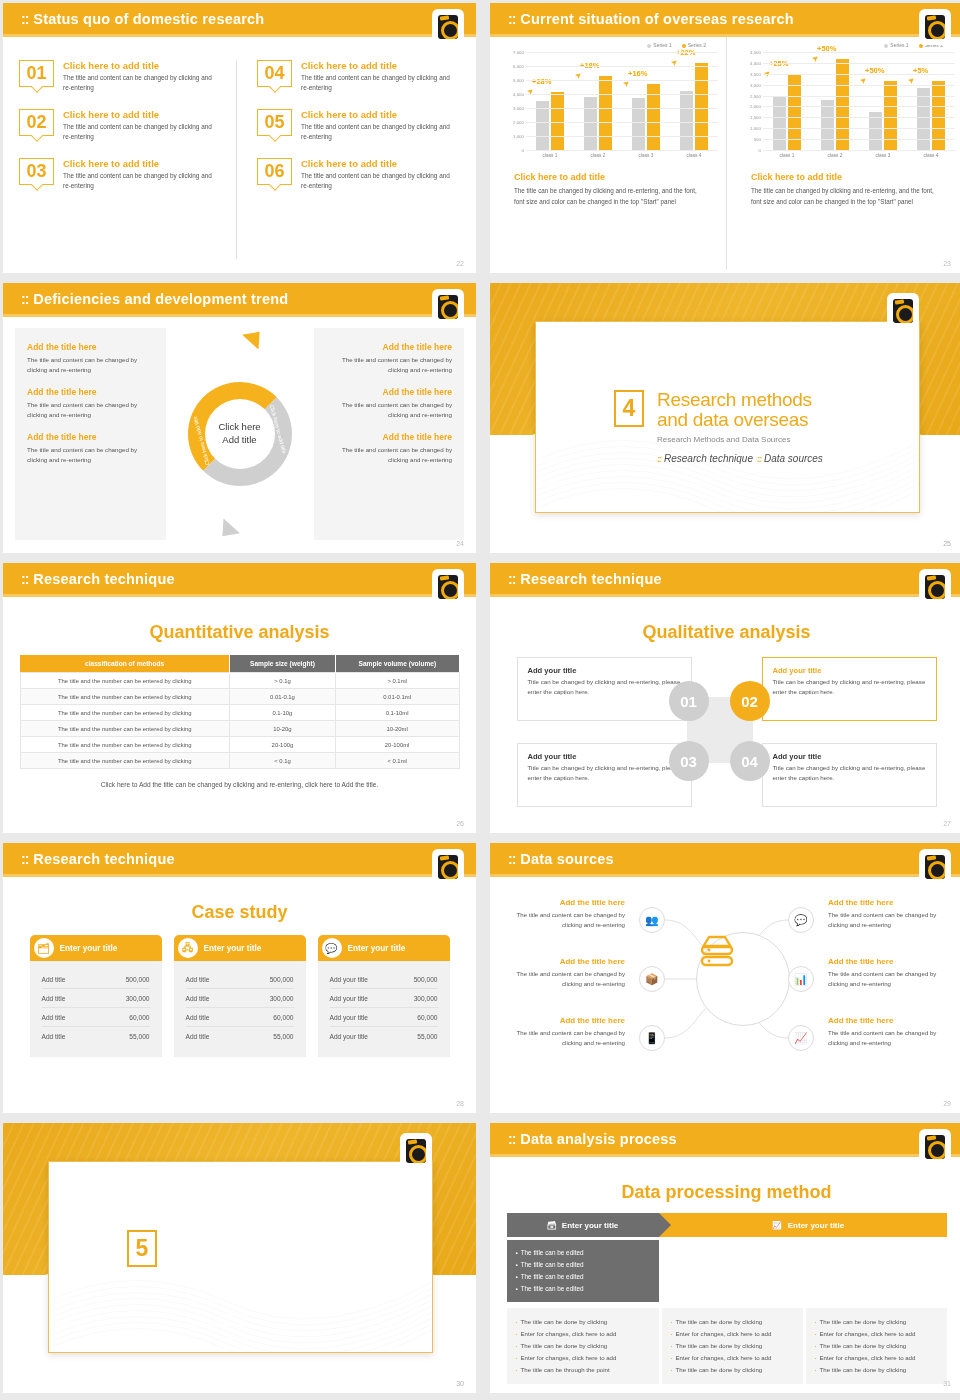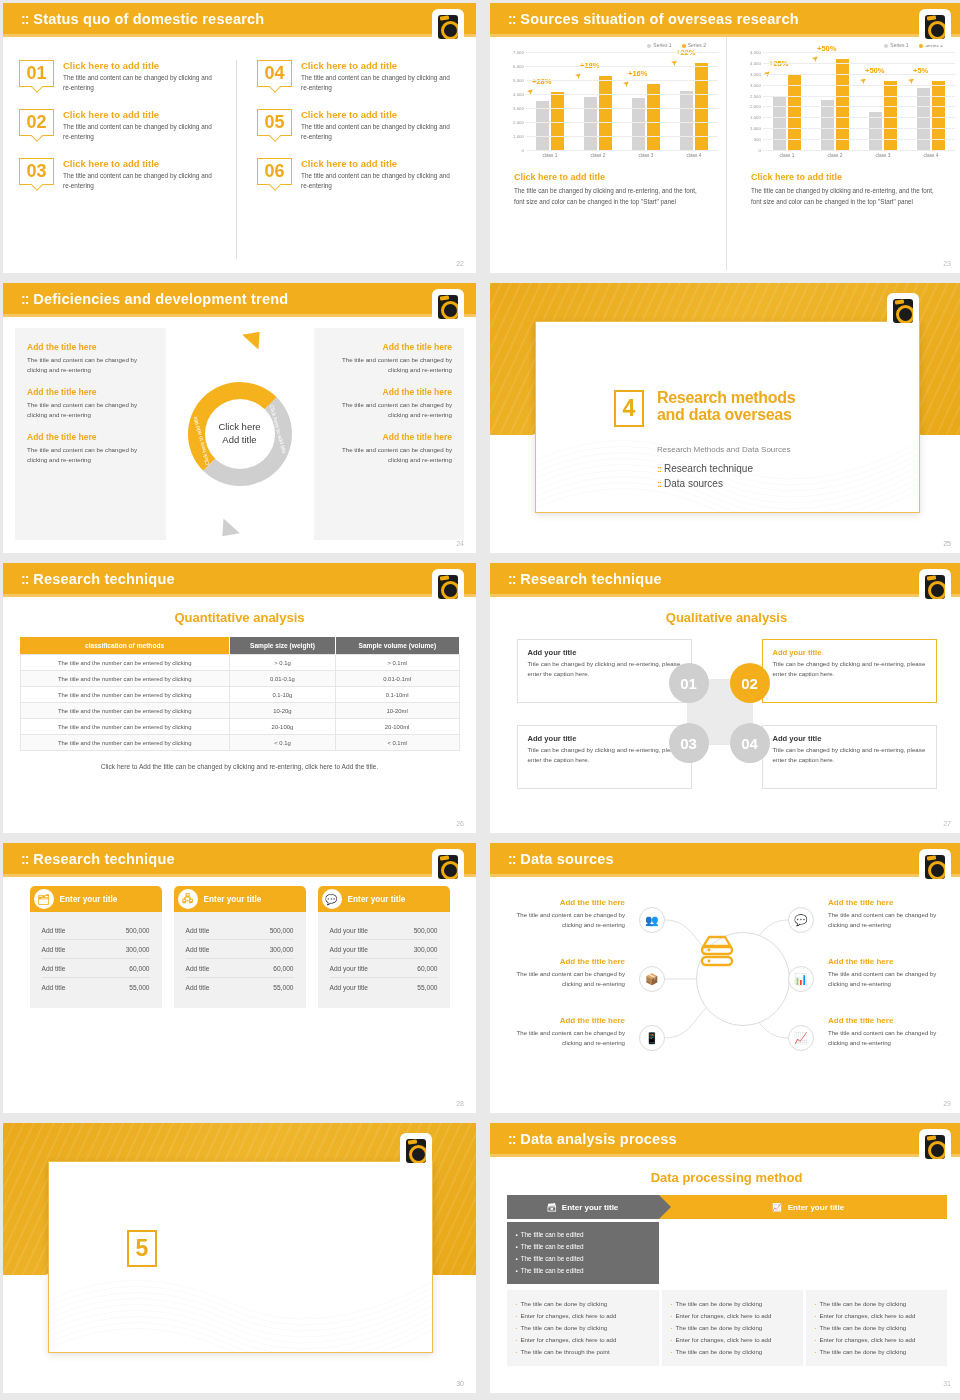--- a/index.html
+++ b/index.html
@@ -45,21 +45,21 @@
   }
   .logo .mark::before{
     content:"";position:absolute;left:3px;top:6px;width:13px;height:13px;
     border:3px solid #f0a90e;border-radius:50%;
   }
   .logo .mark::after{
     content:"";position:absolute;left:2px;top:1px;width:9px;height:4px;background:#f0a90e;
     border-radius:1px;transform:rotate(-8deg);
   }
   .pg { position:absolute; right:12px; bottom:6px; font-size:7px; color:#bdbdbd; }
-  .subttl { text-align:center; color:#f0a91a; font-weight:bold; font-size:13px; margin-top:16px;}
+  .subttl { text-align:center; color:#f0a91a; font-weight:bold; font-size:18px; margin-top:28px;}
 
   
   .s22-wrap{display:flex;padding:26px 16px 0 16px;height:225px;}
   .s22-col{flex:1;display:flex;flex-direction:column;justify-content:flex-start;gap:16px;}
   .s22-col.left{padding-right:14px;border-right:1px solid #ddd;}
   .s22-col.right{padding-left:20px;}
   .s22-item{display:flex;gap:9px;align-items:flex-start;}
   .numbox{
     width:35px;min-width:35px;height:27px;border:1px solid #f0b429;color:#f0a91a;
     font-size:18px;font-weight:bold;display:flex;align-items:center;justify-content:center;
@@ -134,23 +134,23 @@
   .sec-card{
     position:absolute;left:45px;top:38px;width:385px;height:192px;background:#fff;
     border:1px solid #eebe4f;box-shadow:0 2px 7px rgba(0,0,0,.13);overflow:hidden;
   }
   .wavebg{position:absolute;left:0;bottom:0;width:100%;height:112px;opacity:.5;}
   .sec-inner{position:relative;z-index:3;display:flex;gap:13px;padding:68px 0 0 78px;}
   .sec-num{
     width:30px;height:37px;border:2px solid #edaa1c;color:#edaa1c;
     font-size:23px;font-weight:bold;display:flex;align-items:center;justify-content:center;
   }
-  .sec-h1{color:#edaa1c;font-size:16px;font-weight:bold;line-height:1.06;letter-spacing:-.3px;}
-  .sec-h2{color:#888;font-size:8px;margin-top:21px;}
-  .sec-li{margin-top:9px;display:flex;flex-direction:column;gap:4px;}
+  .sec-h1{color:#edaa1c;font-size:19px;font-weight:normal;line-height:1.06;letter-spacing:-.3px;}
+  .sec-h2{color:#888;font-size:8px;margin-top:5px;}
+  .sec-li{margin-top:9px;display:flex;gap:4px;font-style:italic;}
   .sec-li div{font-size:10px;color:#4c4c4c;}
   .sec-li b{color:#edaa1c;font-size:9px;letter-spacing:-1px;margin-right:3px;}
   .sec .logo{top:12px;right:46px;}
   .sec .pg{color:#b0b0b0;}
 
   
   .tbl{width:440px;margin:12px auto 0 auto;border-collapse:collapse;}
   .tbl th{font-size:6.6px;color:#fff;padding:5px 3px;font-weight:bold;}
   .tbl th.c0{background:#f4ac1b;}
   .tbl th.cx{background:#6e6e6e;border-left:1px solid #fff;}
@@ -286,21 +286,21 @@
           </div>
         </div>
       </div>
     </div>
     <div class="pg">22</div>
   </div>
 
   <div class="slide">
     <div class="hdr">
       <span class="dots">::</span>
-      <span class="ttl">Sources situation of overseas research</span>
+      <span class="ttl">Current situation of overseas research</span>
     </div>
     <div class="hdr-accent"></div>
     <div class="logo">
         <div class="mark"></div>
       </div>
     <div class="s23-body">
       <div class="s23-half l">
         <div class="legend">
           <span><i style="background:#d4d4d4"></i><span>Series 1</span></span>
           <span><i style="background:#f5b21c"></i><span>Series 2</span></span>
@@ -620,20 +620,21 @@
 
   <div class="slide">
     <div class="hdr">
       <span class="dots">::</span>
       <span class="ttl">Research technique</span>
     </div>
     <div class="hdr-accent"></div>
     <div class="logo">
         <div class="mark"></div>
       </div>
+    <div class="subttl">Case study</div>
     <div class="cases" id="cases">
         <div class="case">
           <div class="case-h">
             <span class="ic">🗂</span>
             <span>Enter your title</span>
           </div>
           <div class="case-b">
             <div class="case-row">
               <span>Add title</span>
               <span>500,000</span>

